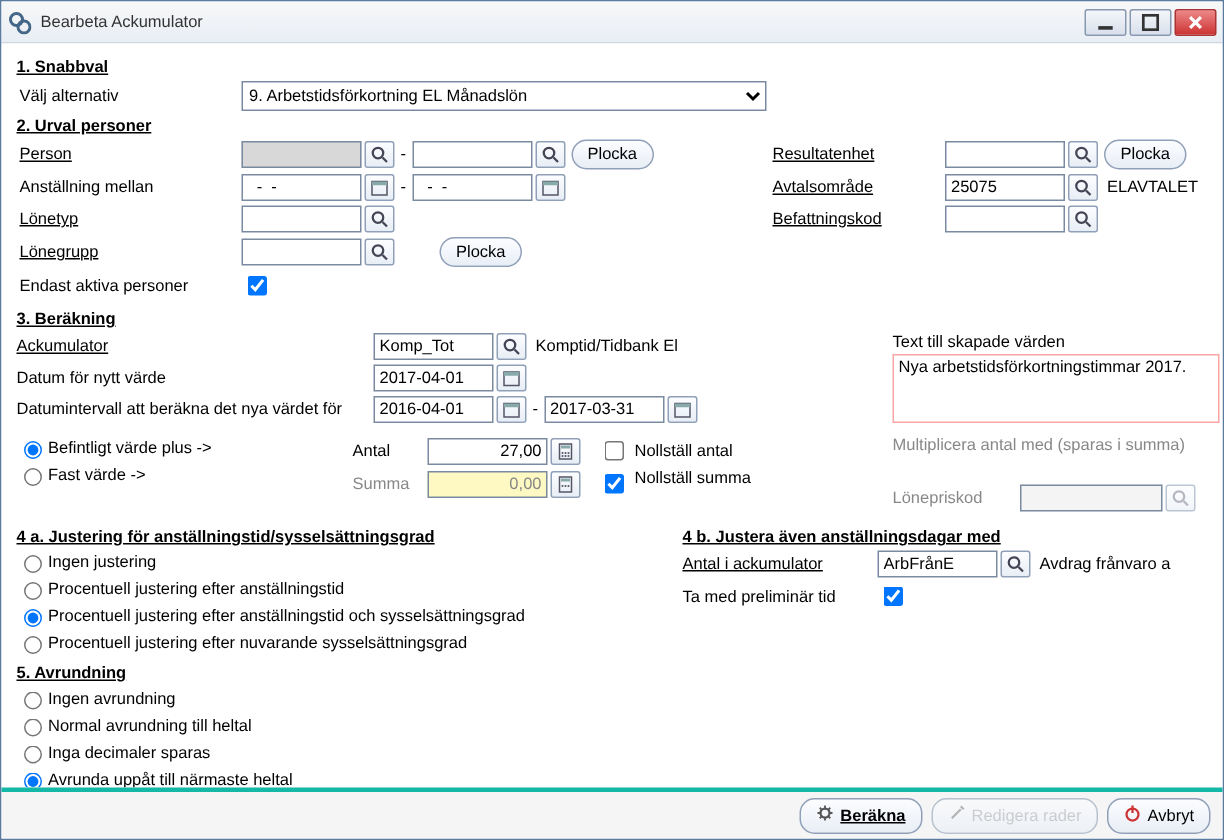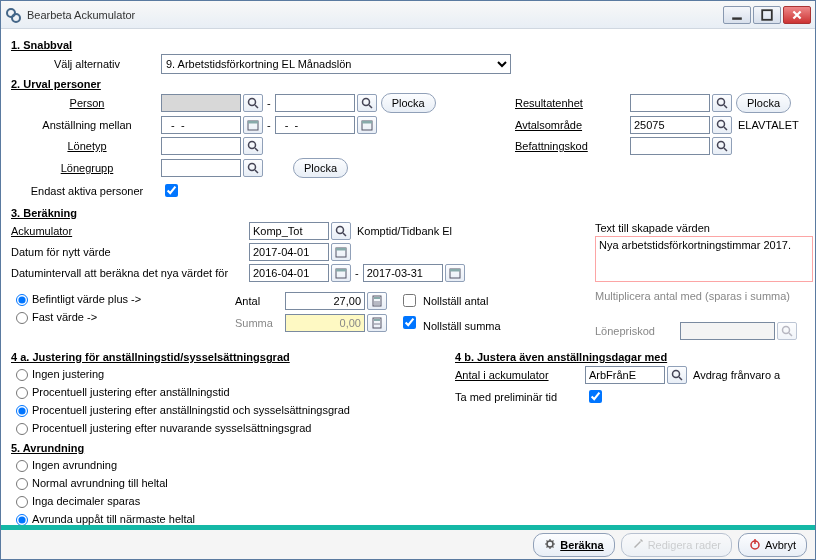--- a/index.html
+++ b/index.html
@@ -57,21 +57,20 @@
     display: block;
   }
   .row {
     display: flex;
     align-items: center;
     margin-bottom: 3px;
   }
   label.lbl {
     width: 150px;
     padding-left: 2px;
-    text-align: center;
   }
   input.txt {
     height: 18px;
     border: 1px solid #7a8aa0;
     padding: 0 3px;
     font: inherit;
     background: #fff;
   }
   input.txt.small { width: 80px; }
   select.sel {
@@ -111,21 +110,21 @@
     margin-right: 4px;
   }
   textarea.txt {
     border: 1px solid #fca5a5;
     font: inherit;
     resize: none;
     padding: 2px 3px;
   }
   .footer {
     height: 34px;
-    border-top: 5px solid #14b8a6;
+    border-top: 3px solid #14b8a6;
     background: #f5f5f5;
     display: flex;
     align-items: center;
     justify-content: flex-end;
     padding: 0 8px;
     gap: 6px;
   }
   .footer .btn {
     height: 24px;
     padding: 0 10px;
@@ -369,21 +368,21 @@
               <input class="txt small disabled-lbl" disabled="" style="text-align: right; background: #fef9c3;" value="0,00">
               <span class="btn-icon">
                 <svg class="icon-svg" viewBox="0 0 12 12">
                     <rect x="2" y="1" width="8" height="10" fill="none" stroke="#556" stroke-width="1"></rect>
                     <rect x="3" y="2" width="6" height="2" fill="#8aa"></rect>
                     <circle cx="4" cy="7" r="0.7" fill="#556"></circle>
                     <circle cx="6" cy="7" r="0.7" fill="#556"></circle>
                     <circle cx="8" cy="7" r="0.7" fill="#556"></circle>
                   </svg>
               </span>
-              <span style="margin-left:12px;display:inline-flex;align-items:flex-end">
+              <span style="margin-left:12px;display:inline-flex;align-items:flex-start">
                 <input type="checkbox" class="checkbox" checked="" style="">
                 <span style="margin-left:4px">Nollställ summa</span>
               </span>
             </div>
           </div>
         </div>
       </div>
 
       <div style="width:220px">
         <div style="margin-bottom:2px">Text till skapade värden</div>

